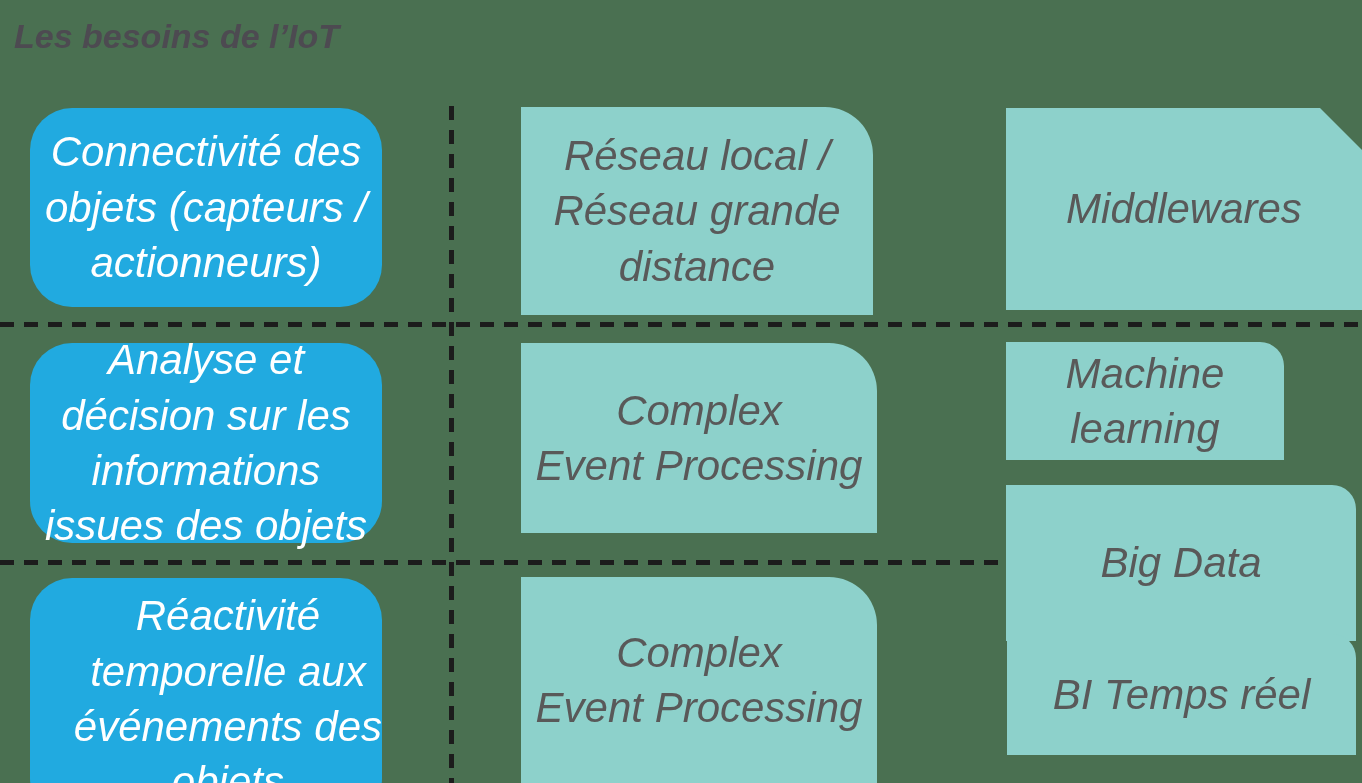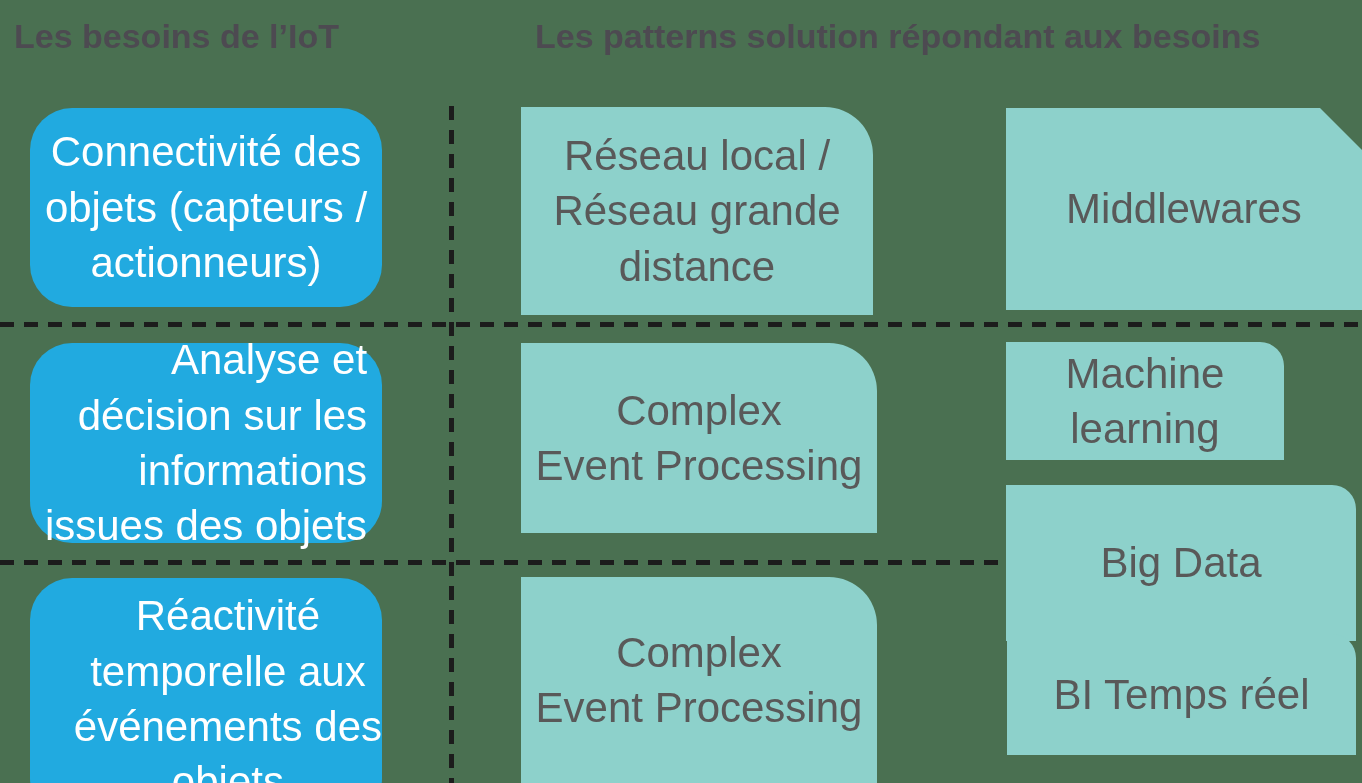--- a/index.html
+++ b/index.html
@@ -6,21 +6,21 @@
     --bg:#4a7051; --blue:#21aae0; --teal:#8dd1cb; --dash:#1c1c1c;
     --header-text:#4d4a51; --dark-text:#595959; --light-text:#ffffff;
   }
   html,body{margin:0;padding:0;}
   body{
     font-family:"Liberation Sans", sans-serif;
     background:#ffffff;
   }
   .slide{
     position:relative; width:1362px; height:783px;
-    background:var(--bg); overflow:hidden;
+    background:var(--bg); overflow:hidden;font-style:italic;
   }
   .col-header{
     position:absolute; top:16px;
     font-size:34px; font-weight:bold; color:var(--header-text);
     white-space:nowrap; line-height:1.2;
   }
   .col-header.left{ left:14px; }
   .col-header.right{ left:535px; }
 
   .box{
@@ -47,21 +47,21 @@
     position:absolute; height:5px;
     background:repeating-linear-gradient(90deg, var(--dash) 0 14px, transparent 14px 24px);
   }
   .vdash{
     position:absolute; width:5px;
     background:repeating-linear-gradient(180deg, var(--dash) 0 14px, transparent 14px 24px);
   }
 
   
   #need-1{ left:30px; top:108px; width:352px; height:199px; }
-  #need-2{ left:30px; top:343px; width:352px; height:200px;text-align:right; }
+  #need-2{ left:30px; top:343px; width:352px; height:200px; }
   #need-3{ left:30px; top:578px; width:352px; height:242px;justify-content:flex-end; }
 
   #mid-1{ left:521px; top:107px; width:352px; height:208px; }
   #mid-2{ left:521px; top:343px; width:356px; height:190px; }
   #mid-3{ left:521px; top:577px; width:356px; height:206px; }
 
   #right-1{ left:1006px; top:108px; width:356px; height:202px; }
   #right-2{ left:1006px; top:342px; width:278px; height:118px; }
   #right-3{ left:1006px; top:485px; width:350px; height:156px; }
   #right-4{ left:1007px; top:634px; width:349px; height:121px; }
@@ -69,21 +69,20 @@
   #vline{ left:449px; top:106px; height:677px; }
   #hline-1{ left:0; top:322px; width:1362px; }
   #hline-2{ left:0; top:560px; width:1005px; }
 </style>
 </head>
 <body>
 
 <div class="slide">
 
   <div class="col-header left">Les besoins de l’IoT</div>
-  <div class="col-header right">Les patterns solution répondant aux besoins</div>
 
   <div id="vline" class="vdash"></div>
   <div id="hline-1" class="hdash"></div>
   <div id="hline-2" class="hdash"></div>
 
   <div id="need-1" class="box need">
     <span class="label">Connectivité des
 objets (capteurs /
 actionneurs)</span>
   </div>

